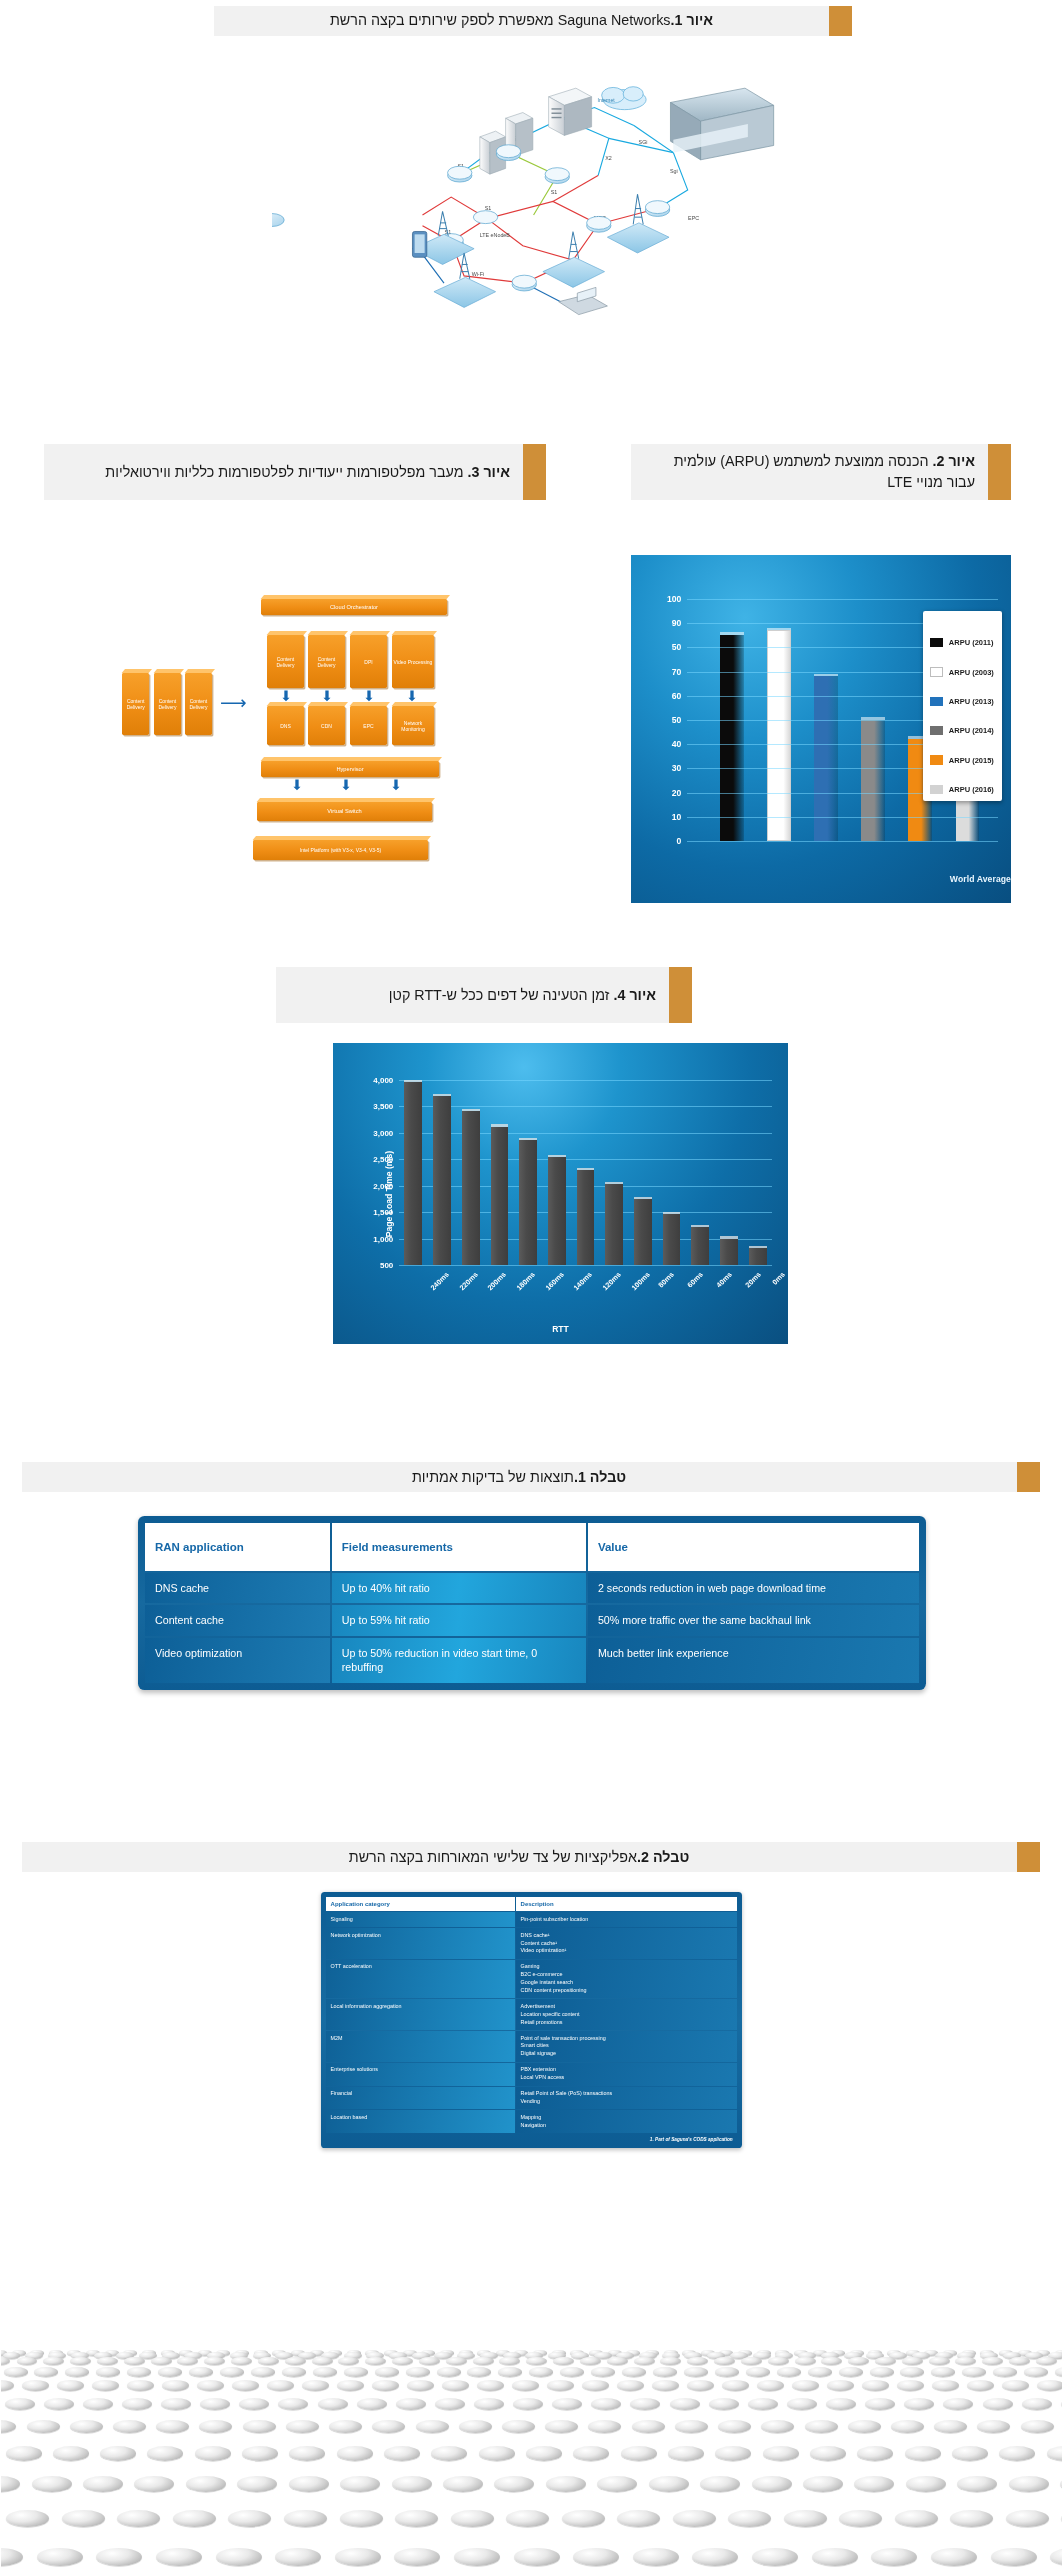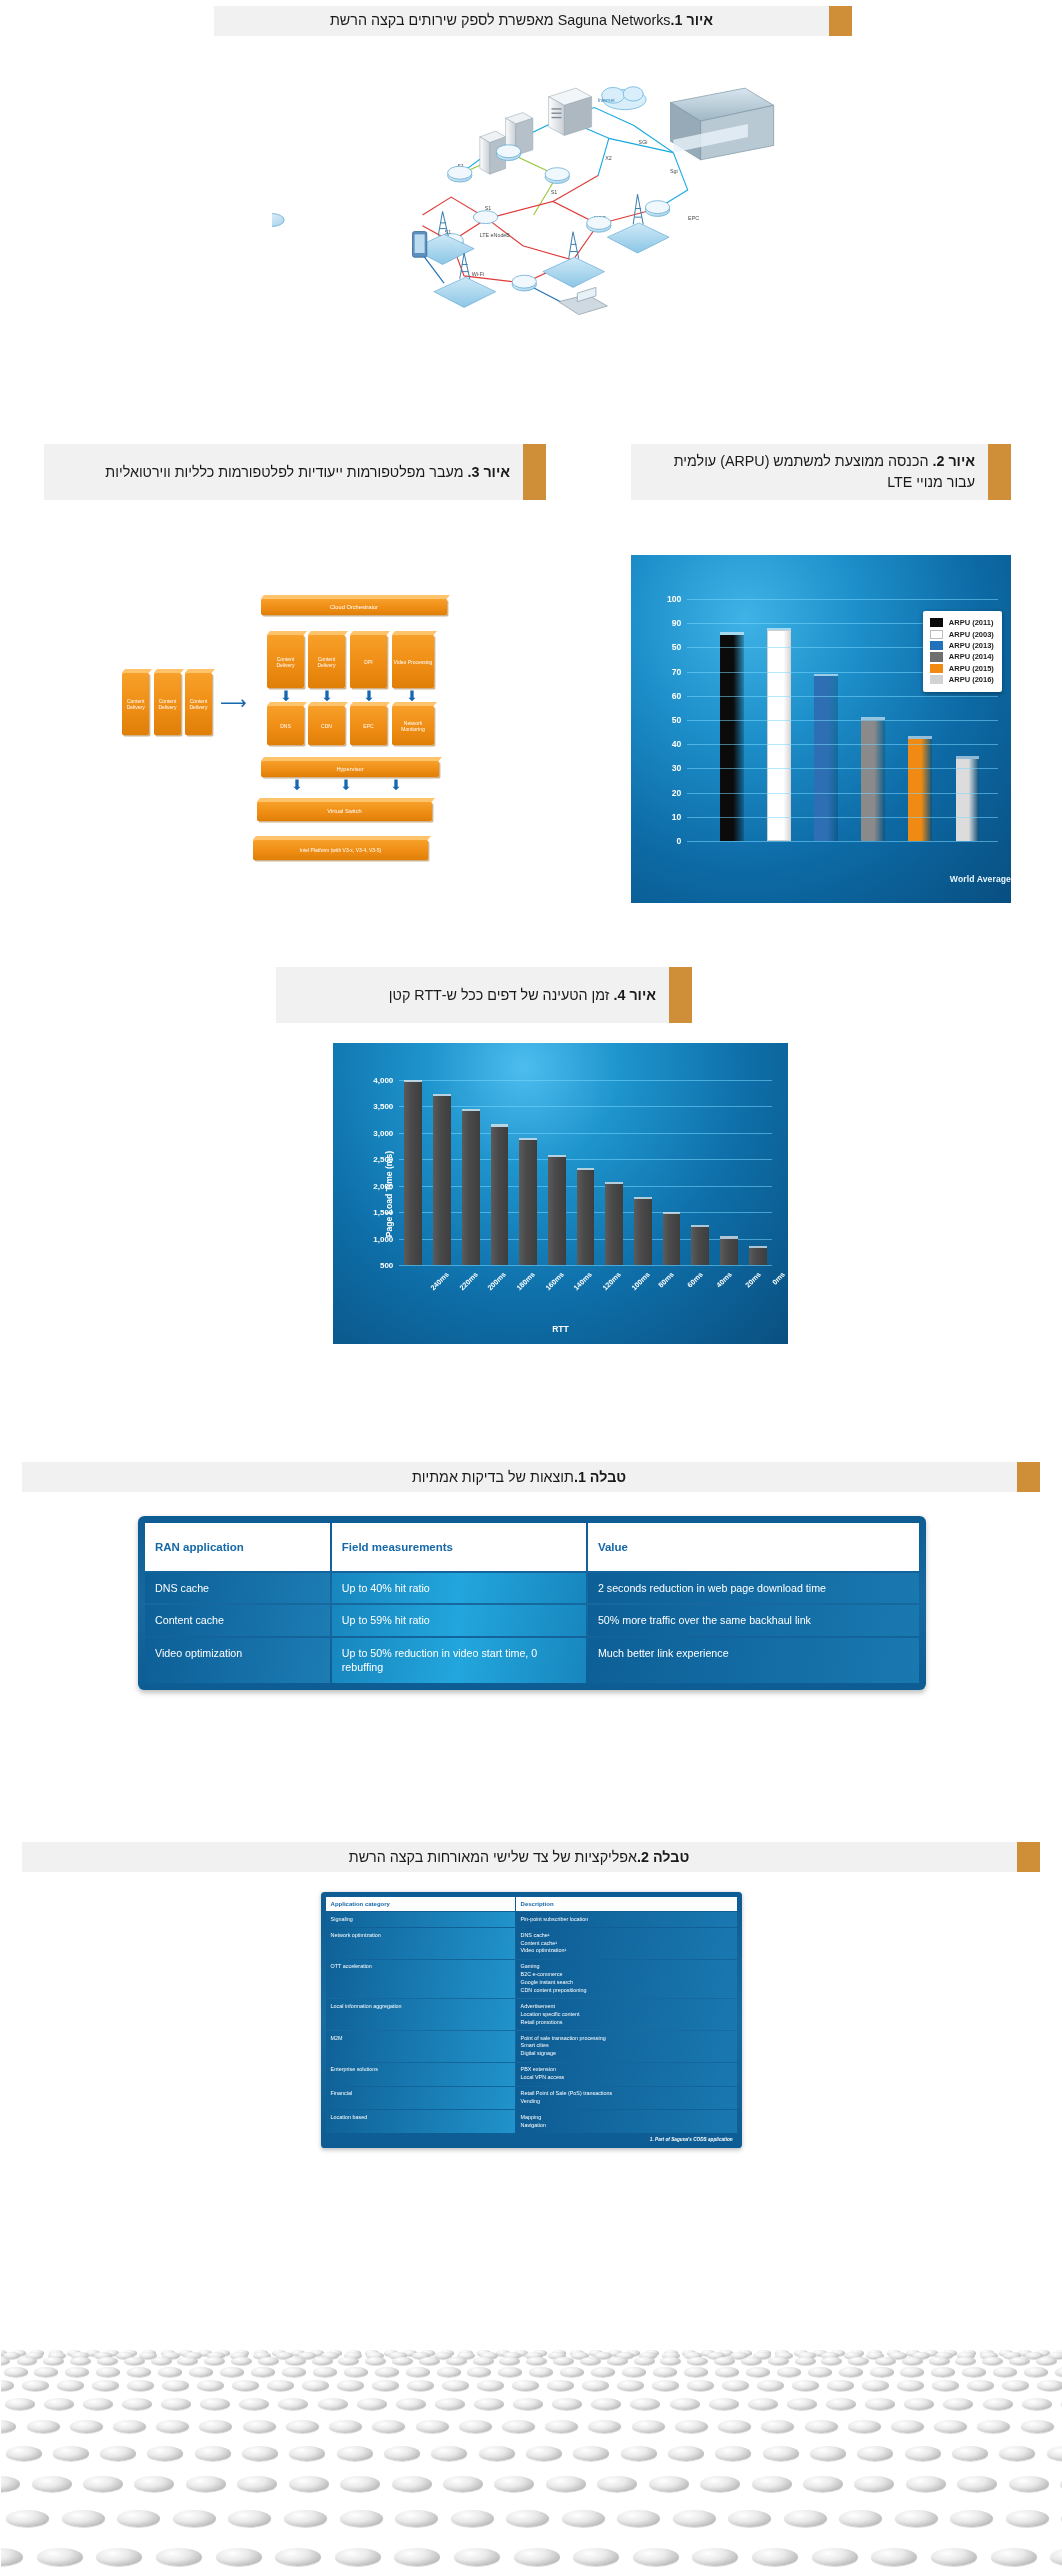--- a/index.html
+++ b/index.html
@@ -96,21 +96,21 @@
     position:absolute; left:0; right:0; bottom:18.6px; text-align:right;
     color:#eaf7ff; font-size:8.6px; font-weight:bold; direction:ltr;
     letter-spacing:0.1px;
   }
   #arpu-legend {
     position:absolute; right:8.6px; top:56px; background:#fff;
     padding:7.2px 8.6px 7.2px 7.2px; border-radius:2.1px;
     box-shadow: 0 1.4px 4.3px rgba(0,0,0,.35);
     direction:ltr;
   }
-  #arpu-legend .lrow { display:flex; margin-bottom:2.1px; }
+  #arpu-legend .lrow { display:flex; align-items:center; margin-bottom:2.1px;margin-top:20px; }
   #arpu-legend .lrow:last-child { margin-bottom:0; }
   #arpu-legend .sw { width:13px; height:9.3px; margin-right:5.7px; flex:0 0 13px; }
   #arpu-legend .lbl { font-size:7.5px; font-weight:bold; color:#1b1b1b; white-space:nowrap; }
 
   
   #plt-chart {
     position:absolute; left:333px; top:1043px; width:455px; height:301px;
     background: radial-gradient(ellipse at 42% 8%, #4dbdee 0%, #1e94cd 26%, #0e6ea8 60%, #0a4f80 100%);
     overflow:hidden;
   }

